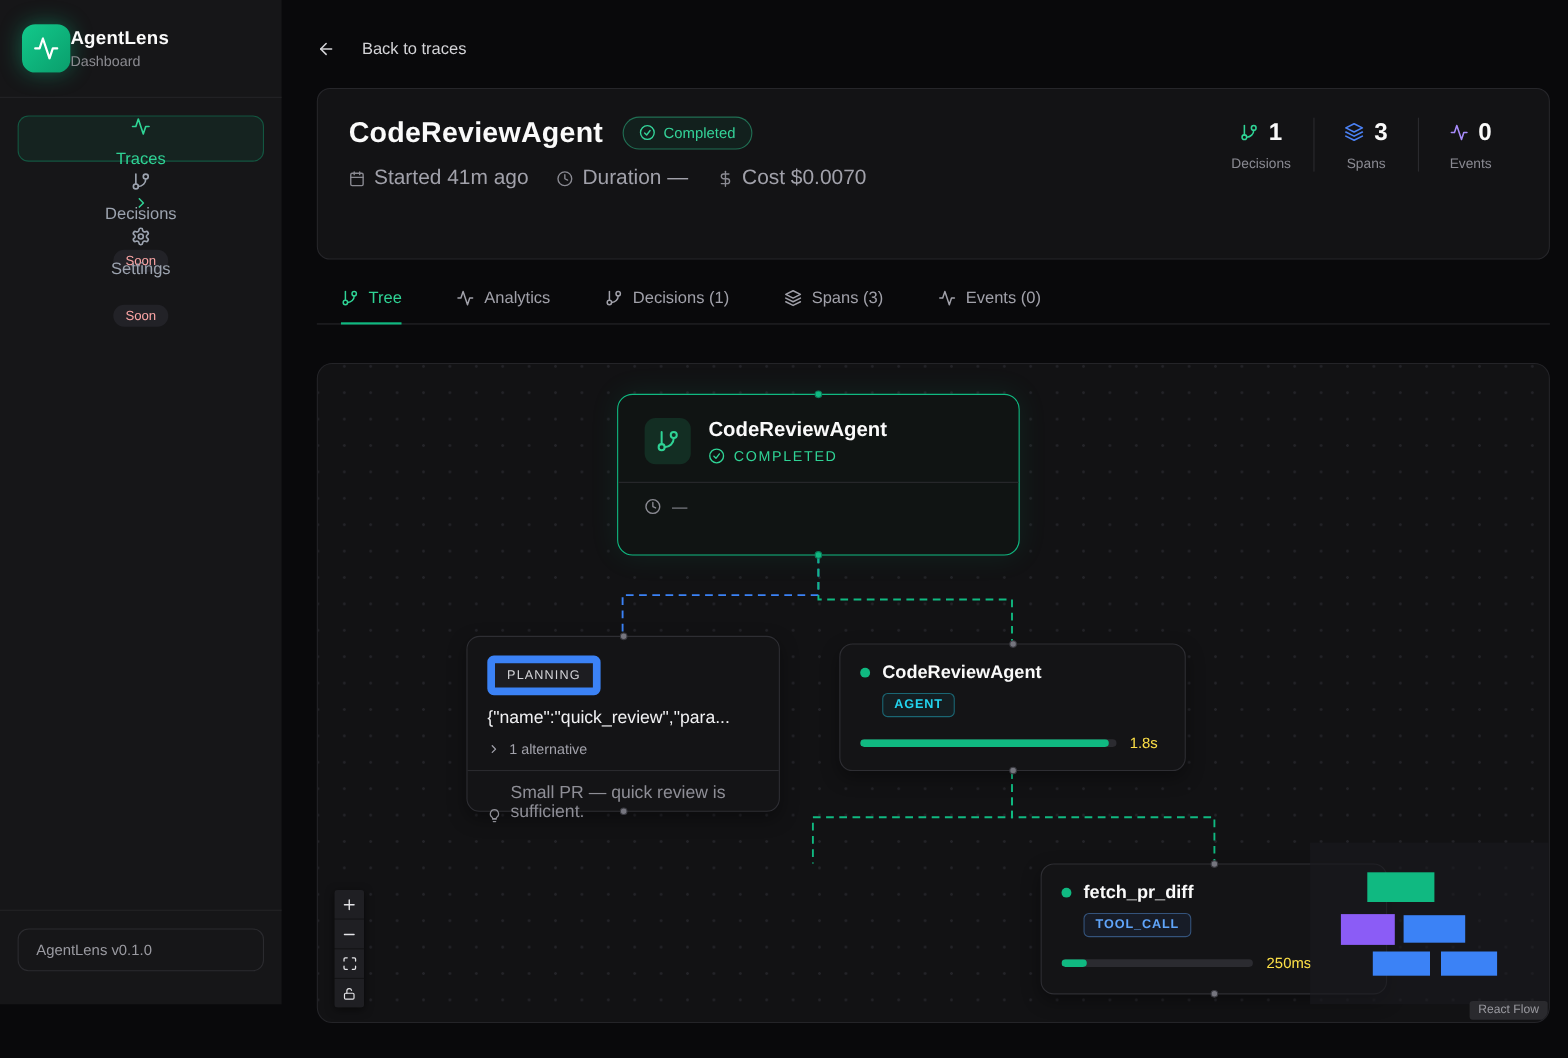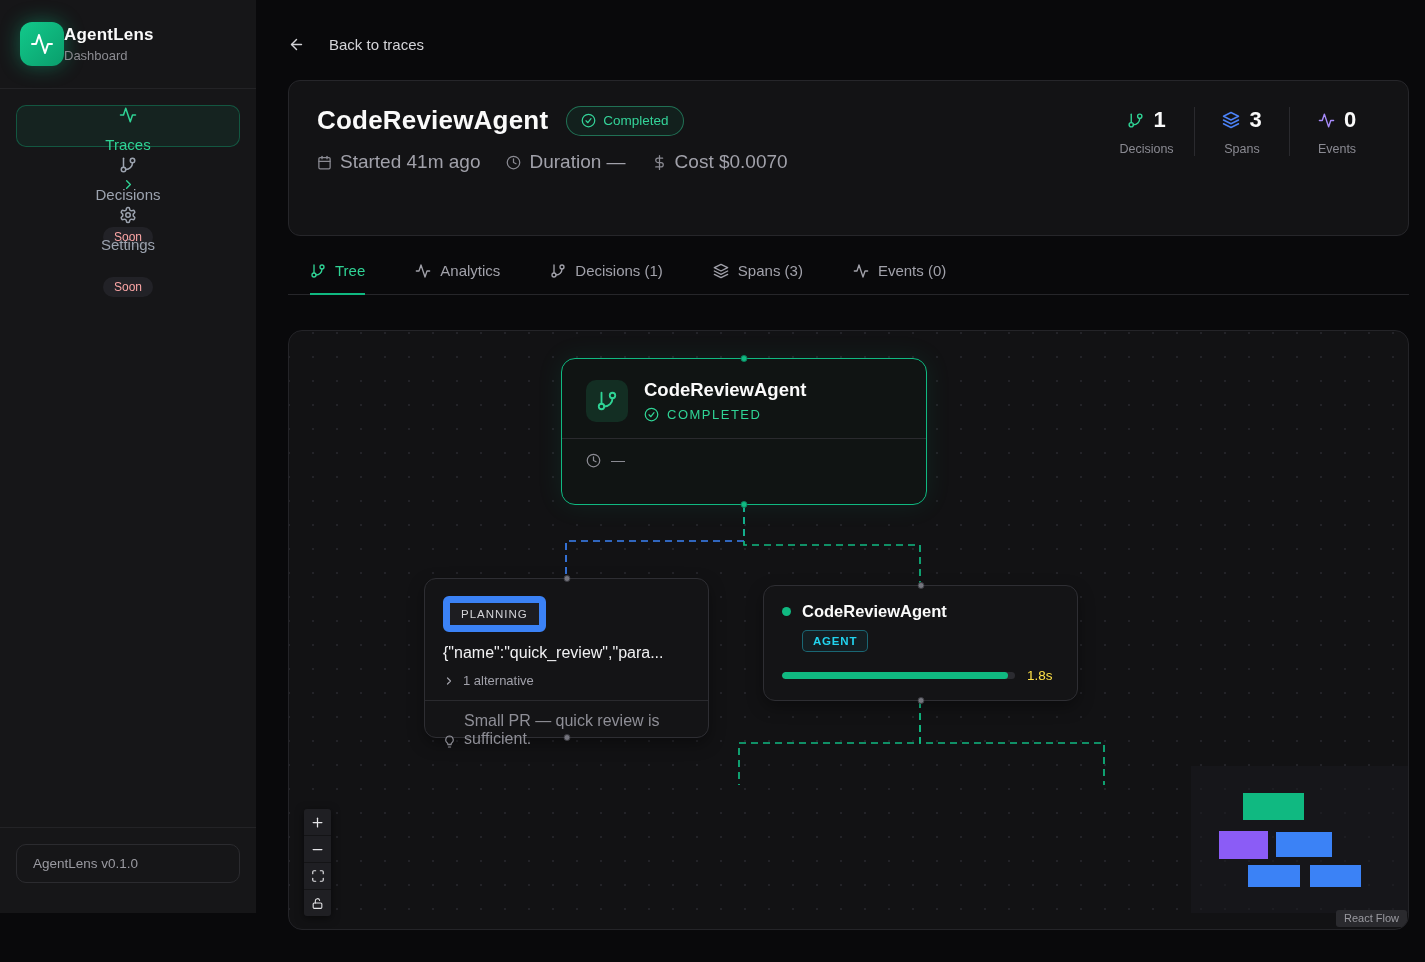--- a/index.html
+++ b/index.html
@@ -401,20 +401,35 @@
       <div class="progress-row">
         <div class="progress-track">
             <div class="progress-fill" style="width: 97%;"></div>
           </div>
         <span class="progress-label">1.8s</span>
       </div>
       <span class="handle bottom"></span>
     </div>
 
 
+    <div class="flow-node span-node node-tool">
+      <span class="handle top"></span>
+      <div class="span-title-row">
+        <span class="span-dot"></span>
+        <span class="span-title">fetch_pr_diff</span>
+      </div>
+      <span class="span-badge badge-tool">TOOL_CALL</span>
+      <div class="progress-row" style="margin-right:50px;">
+        <div class="progress-track">
+            <div class="progress-fill" style="width: 13%;"></div>
+          </div>
+        <span class="progress-label">250ms</span>
+      </div>
+      <span class="handle bottom"></span>
+    </div>
 
     <div class="controls">
       <div class="ctrl-btn">
           <svg width="15" height="15" viewBox="0 0 24 24" fill="none" stroke="currentColor" stroke-width="2" stroke-linecap="round">
             <line x1="12" y1="5" x2="12" y2="19"></line>
             <line x1="5" y1="12" x2="19" y2="12"></line>
           </svg>
         </div>
       <div class="ctrl-btn">
           <svg width="15" height="15" viewBox="0 0 24 24" fill="none" stroke="currentColor" stroke-width="2" stroke-linecap="round">

